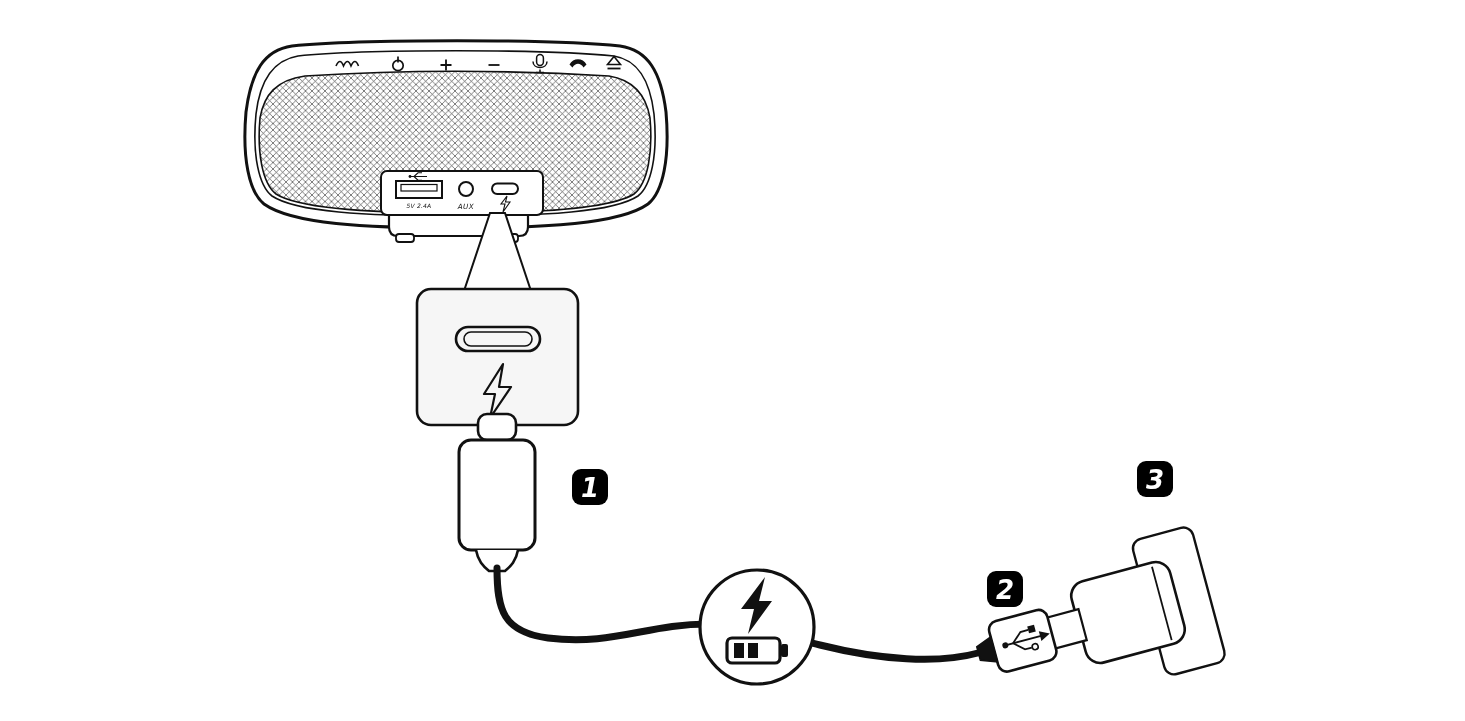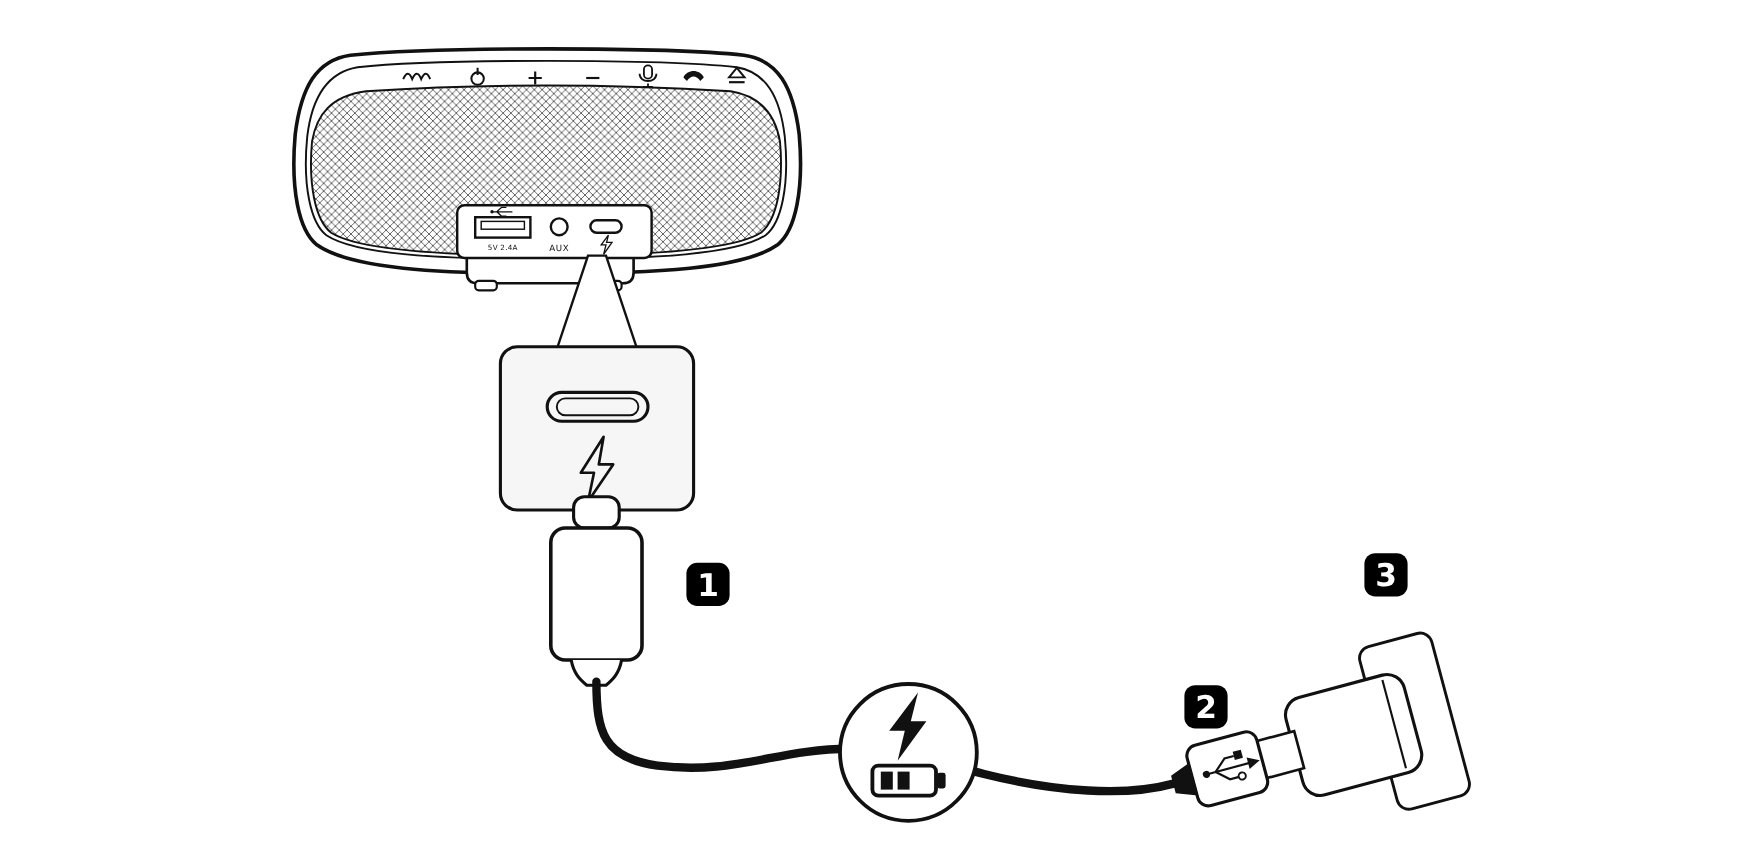--- a/index.html
+++ b/index.html
@@ -1,16 +1,16 @@
 <!DOCTYPE html>
 <html><head>
 <meta charset="utf-8">
 <style>
   html, body { margin: 0; padding: 0; background: #ffffff; }
-  .stage { width: 1465px; height: 721px; position: relative; background: #ffffff; overflow: hidden; }
+  .stage { width: 1465px; height: 721px; position: relative; background: #ffffff; overflow: hidden; font-style: italic; }
   svg { display: block; }
   svg text { font-family: "DejaVu Sans", "Liberation Sans", sans-serif; }
   .badge-num { font-weight: 700; font-size: 26px; }
   .tiny-label { font-size: 7.2px; letter-spacing: 0.5px; }
   .micro-label { font-size: 6px; letter-spacing: 0.2px; }
 </style>
 </head>
 <body>
 
 <div class="stage">

